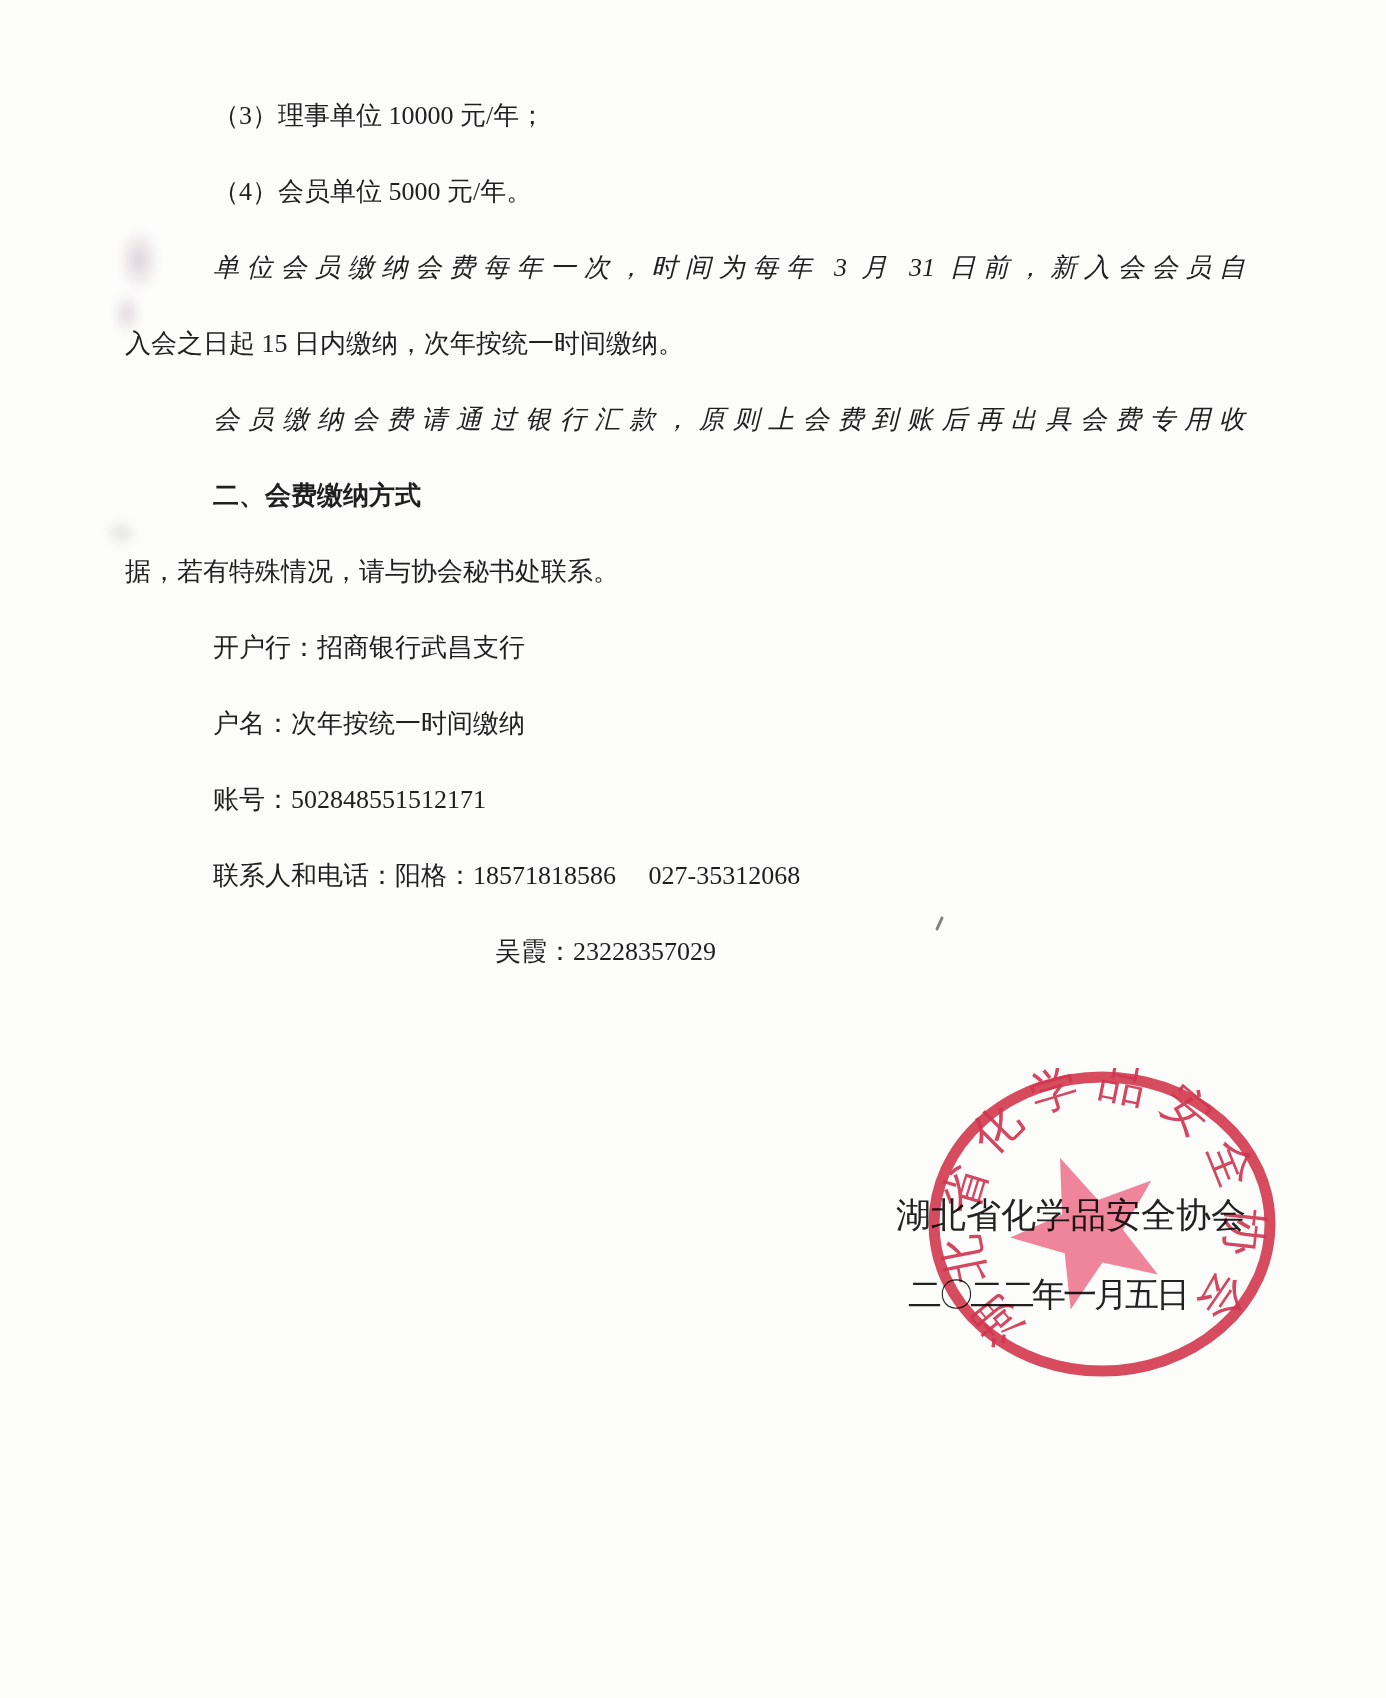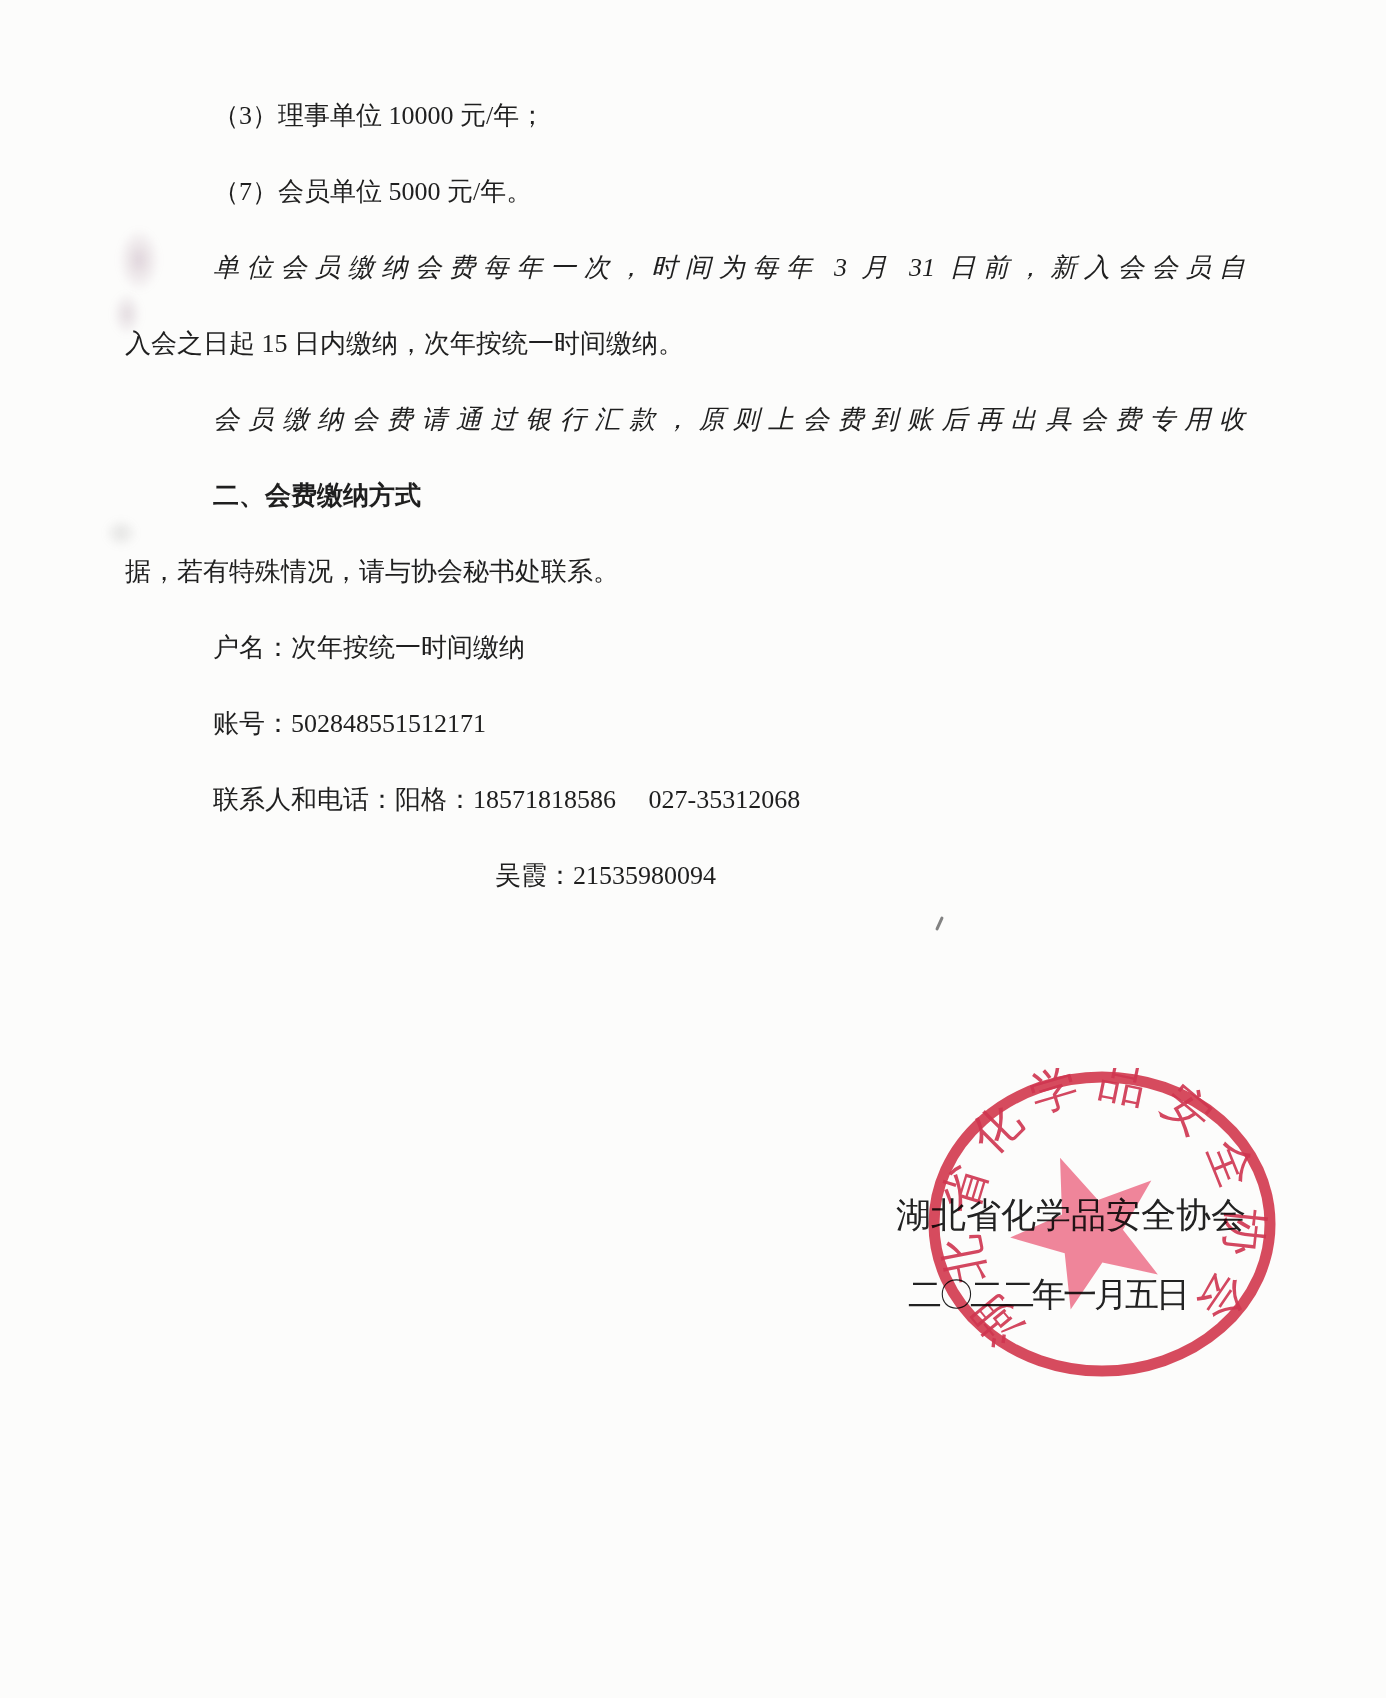--- a/index.html
+++ b/index.html
@@ -41,30 +41,31 @@
     background:#5a5a5a;transform:rotate(24deg);border-radius:2px;opacity:.75;
   }
 </style>
 </head>
 <body>
 
 <div class="page">
 
   <div class="doc">
     <div class="line indent">（3）理事单位 10000 元/年；</div>
-    <div class="line indent">（7）会员单位 5000 元/年。</div>
+    <div class="line indent">（4）会员单位 5000 元/年。</div>
     <div class="line indent justify">单位会员缴纳会费每年一次，时间为每年 3 月 31 日前，新入会会员自</div>
     <div class="line">入会之日起 15 日内缴纳，次年按统一时间缴纳。</div>
     <div class="line indent justify">会员缴纳会费请通过银行汇款，原则上会费到账后再出具会费专用收</div>
     <div class="line indent bold">二、会费缴纳方式</div>
     <div class="line">据，若有特殊情况，请与协会秘书处联系。</div>
+    <div class="line indent">开户行：招商银行武昌支行</div>
     <div class="line indent">户名：次年按统一时间缴纳</div>
     <div class="line indent">账号：502848551512171</div>
     <div class="line indent">联系人和电话：阳格：18571818586　 027-35312068</div>
-    <div class="line contact2">吴霞：21535980094</div>
+    <div class="line contact2">吴霞：23228357029</div>
   </div>
 
   <div class="sig sig-org">湖北省化学品安全协会</div>
   <div class="sig sig-date">二〇二二年一月五日</div>
 
   <svg class="stamp" width="370" height="315" viewBox="0 0 370 315" aria-hidden="true">
     <defs>
       <path id="arcp" d="M 119 265 A 126 126 0 1 1 245 265" fill="none"></path>
     </defs>
     <ellipse cx="182" cy="156" rx="168" ry="147" fill="none" stroke-width="11" opacity="0.9" stroke="#d5394e"></ellipse>

